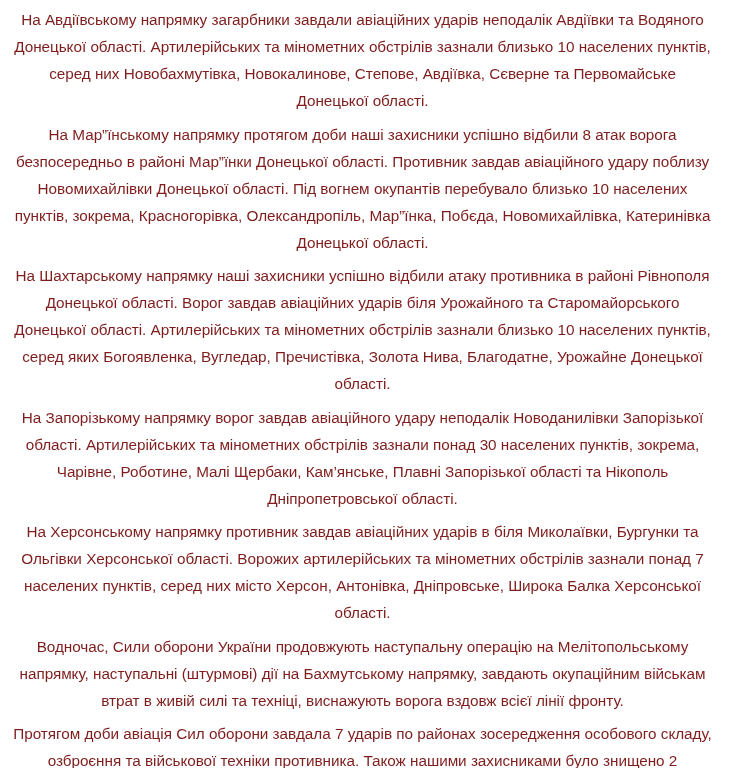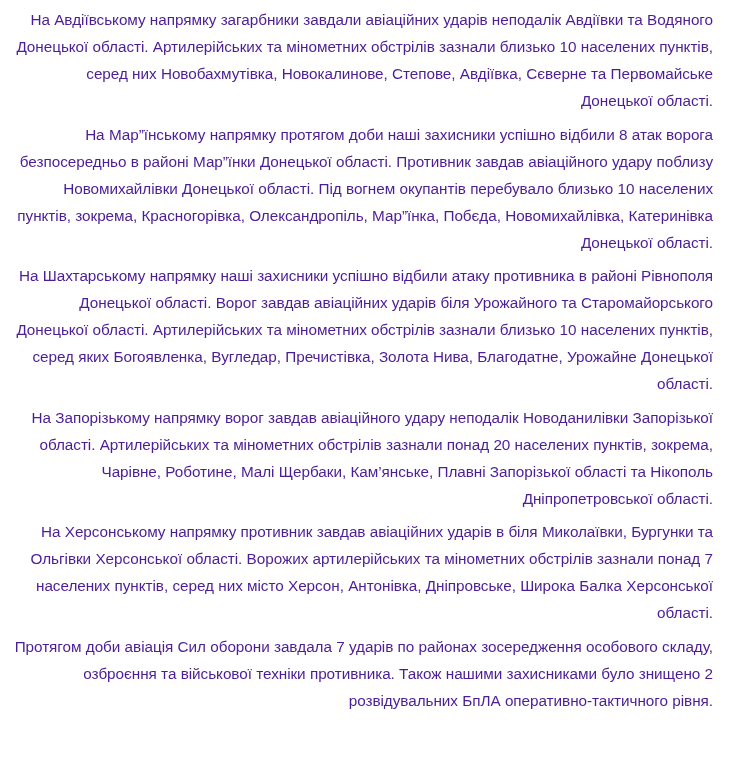--- a/index.html
+++ b/index.html
@@ -20,32 +20,33 @@
     padding: 6px 20px 0 12px;
     box-sizing: border-box;
     width: 733px;
   }
   .para {
     font-size: 15.3px;
     line-height: 27px;
     margin: 0 0 6.5px 0;
     letter-spacing: -0.05px;
     word-spacing: 0.1px;
-    text-align: right;
-    color: #4c1d95;
+    text-align: center;
+    color: #7f1d1d;
     white-space: pre-line;
   }
   .para:last-child {
     margin-bottom: 0;
   }
 </style>
 </head>
 <body>
 
 <main id="report">
   <p class="para">На Авдіївському напрямку загарбники завдали авіаційних ударів неподалік Авдіївки та Водяного Донецької області. Артилерійських та мінометних обстрілів зазнали близько 10 населених пунктів, серед них Новобахмутівка, Новокалинове, Степове, Авдіївка, Сєверне та Первомайське Донецької області.</p>
   <p class="para">На Мар”їнському напрямку протягом доби наші захисники успішно відбили 8 атак ворога безпосередньо в районі Мар”їнки Донецької області. Противник завдав авіаційного удару поблизу Новомихайлівки Донецької області. Під вогнем окупантів перебувало близько 10 населених пунктів, зокрема, Красногорівка, Олександропіль, Мар”їнка, Побєда, Новомихайлівка, Катеринівка Донецької області.</p>
   <p class="para">На Шахтарському напрямку наші захисники успішно відбили атаку противника в районі Рівнополя Донецької області. Ворог завдав авіаційних ударів біля Урожайного та Старомайорського Донецької області. Артилерійських та мінометних обстрілів зазнали близько 10 населених пунктів, серед яких Богоявленка, Вугледар, Пречистівка, Золота Нива, Благодатне, Урожайне Донецької області.</p>
-  <p class="para">На Запорізькому напрямку ворог завдав авіаційного удару неподалік Новоданилівки Запорізької області. Артилерійських та мінометних обстрілів зазнали понад 20 населених пунктів, зокрема, Чарівне, Роботине, Малі Щербаки, Кам’янське, Плавні Запорізької області та Нікополь Дніпропетровської області.</p>
+  <p class="para">На Запорізькому напрямку ворог завдав авіаційного удару неподалік Новоданилівки Запорізької області. Артилерійських та мінометних обстрілів зазнали понад 30 населених пунктів, зокрема, Чарівне, Роботине, Малі Щербаки, Кам’янське, Плавні Запорізької області та Нікополь Дніпропетровської області.</p>
   <p class="para">На Херсонському напрямку противник завдав авіаційних ударів в біля Миколаївки, Бургунки та Ольгівки Херсонської області. Ворожих артилерійських та мінометних обстрілів зазнали понад 7 населених пунктів, серед них місто Херсон, Антонівка, Дніпровське, Широка Балка Херсонської області.</p>
+  <p class="para">Водночас, Сили оборони України продовжують наступальну операцію на Мелітопольському напрямку, наступальні (штурмові) дії на Бахмутському напрямку, завдають окупаційним військам втрат в живій силі та техніці, виснажують ворога вздовж всієї лінії фронту.</p>
   <p class="para">Протягом доби авіація Сил оборони завдала 7 ударів по районах зосередження особового складу, озброєння та військової техніки противника. Також нашими захисниками було знищено 2 розвідувальних БпЛА оперативно-тактичного рівня.</p>
 
 </main>
 
 </body></html>

